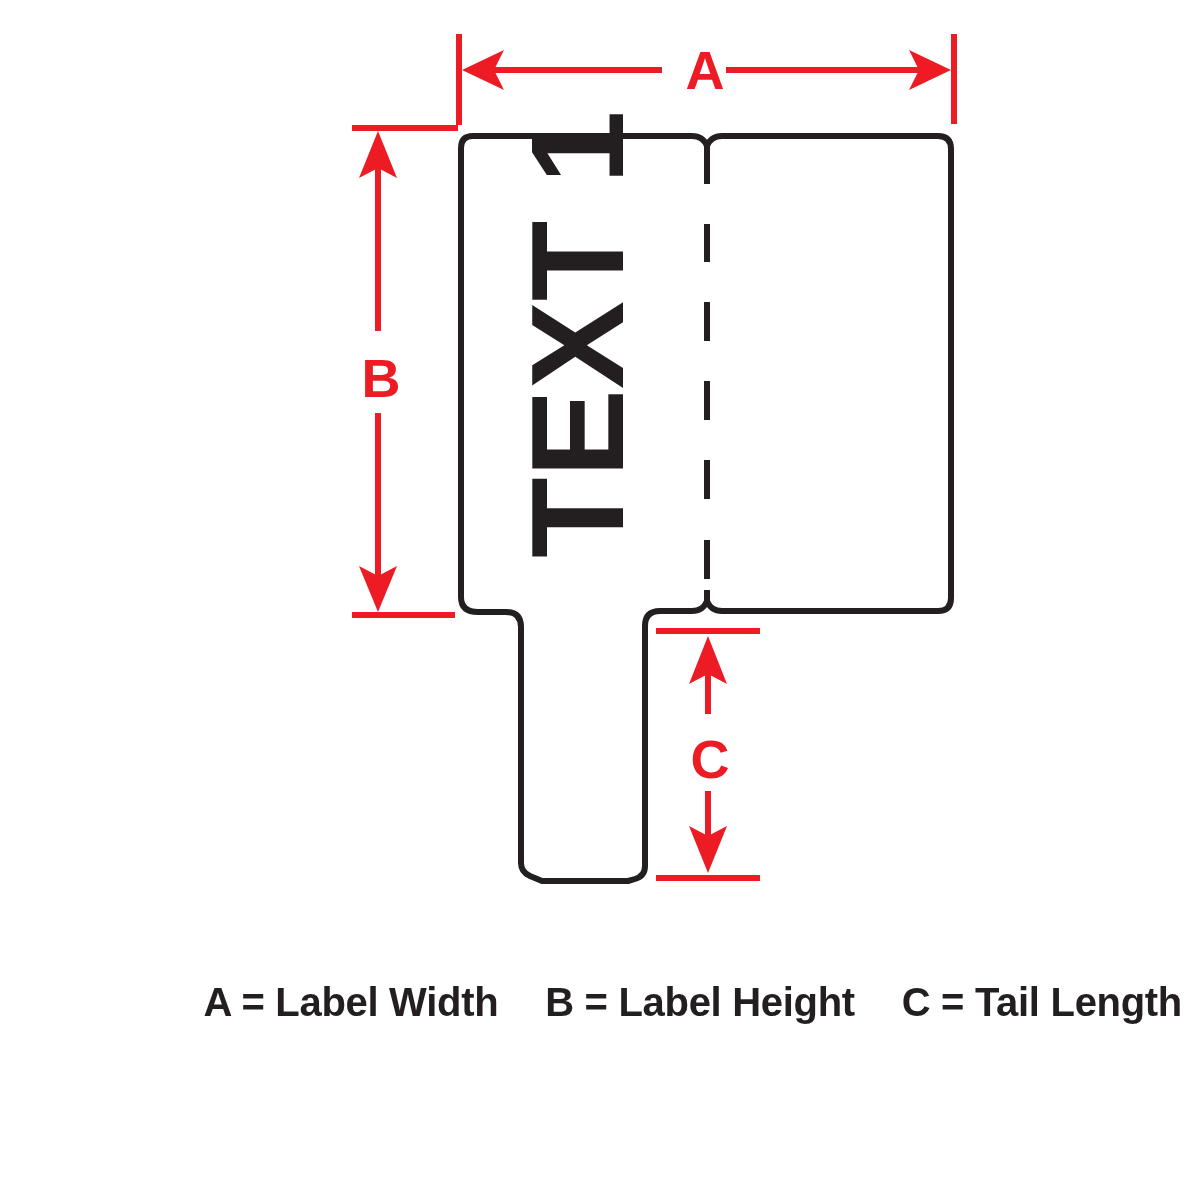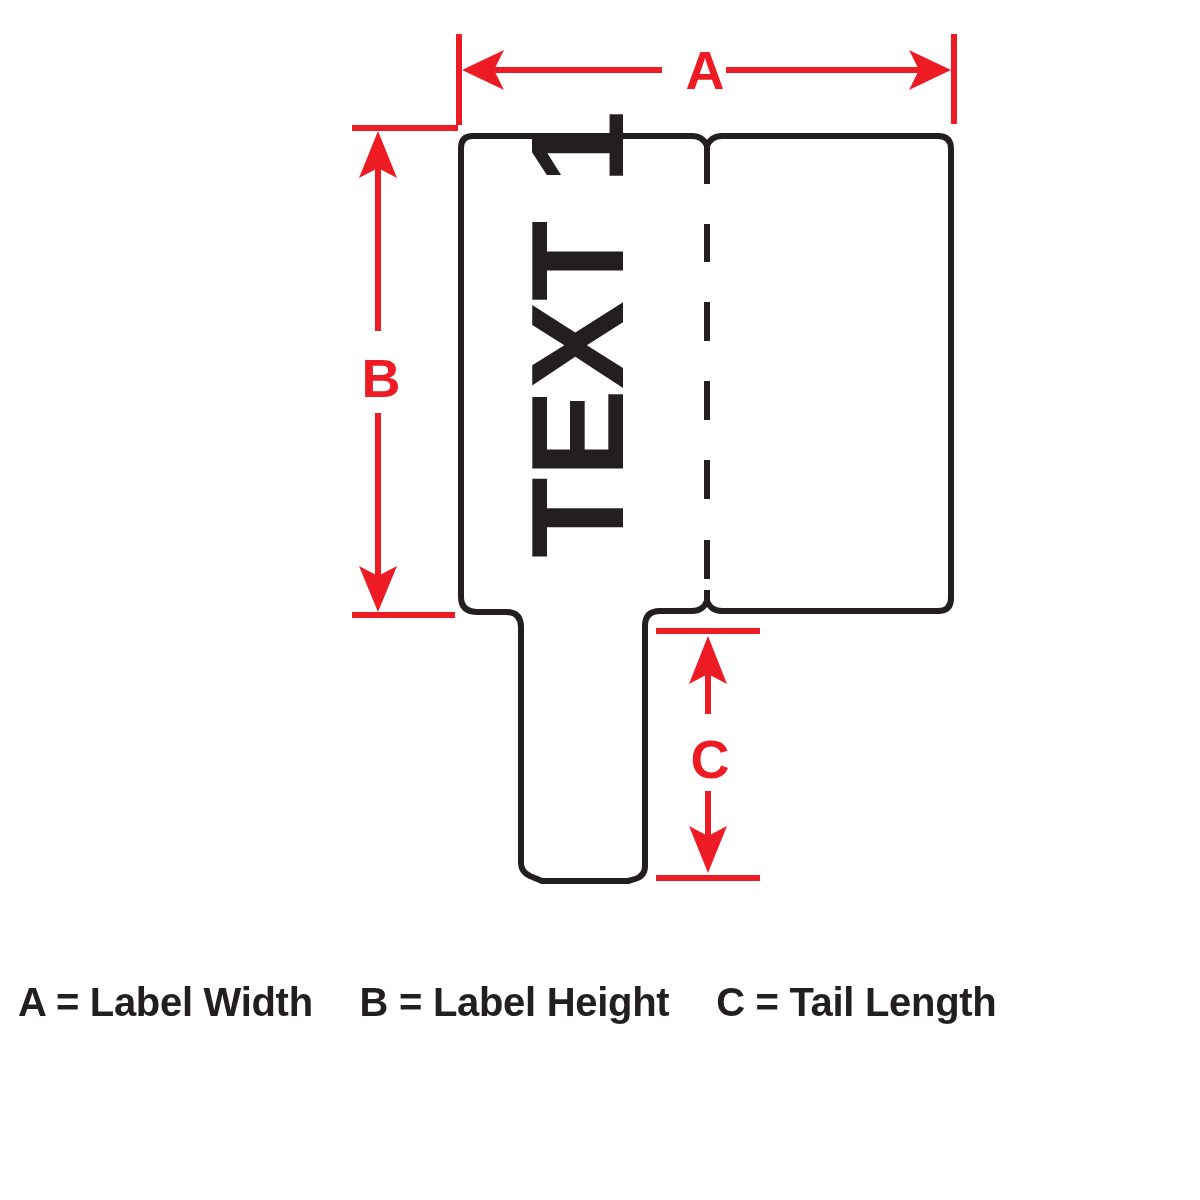--- a/index.html
+++ b/index.html
@@ -40,21 +40,21 @@
       fill: #231f20;
       font-family: "Liberation Sans", sans-serif;
       font-weight: bold;
       font-size: 132px;
     }
     .legend {
       position: absolute;
       left: 0;
       top: 980px;
       width: 1200px;
-      text-align: left;
+      text-align: right;
       font-family: "Liberation Sans", sans-serif;
       font-weight: bold;
       font-size: 40px;
       color: #231f20;
       white-space: nowrap;
       letter-spacing: -0.3px;
     }
     .legend span.item { margin: 0 18px; }
   </style>
 </head>

